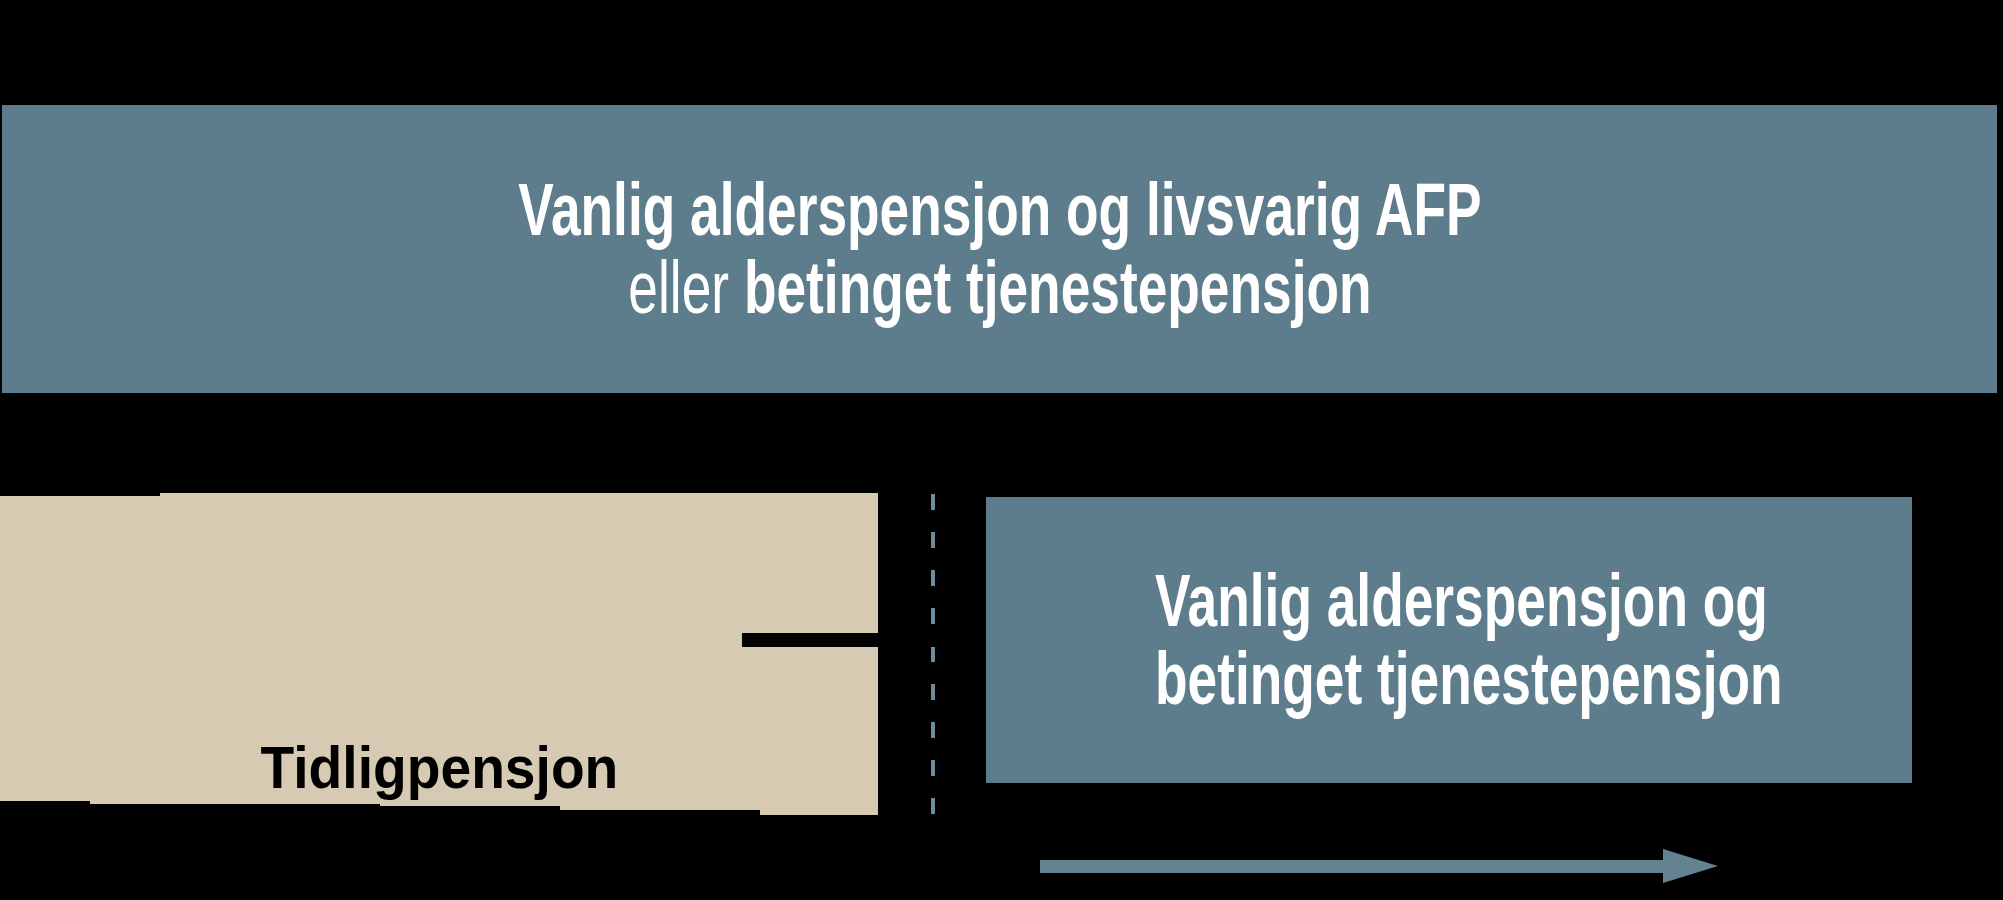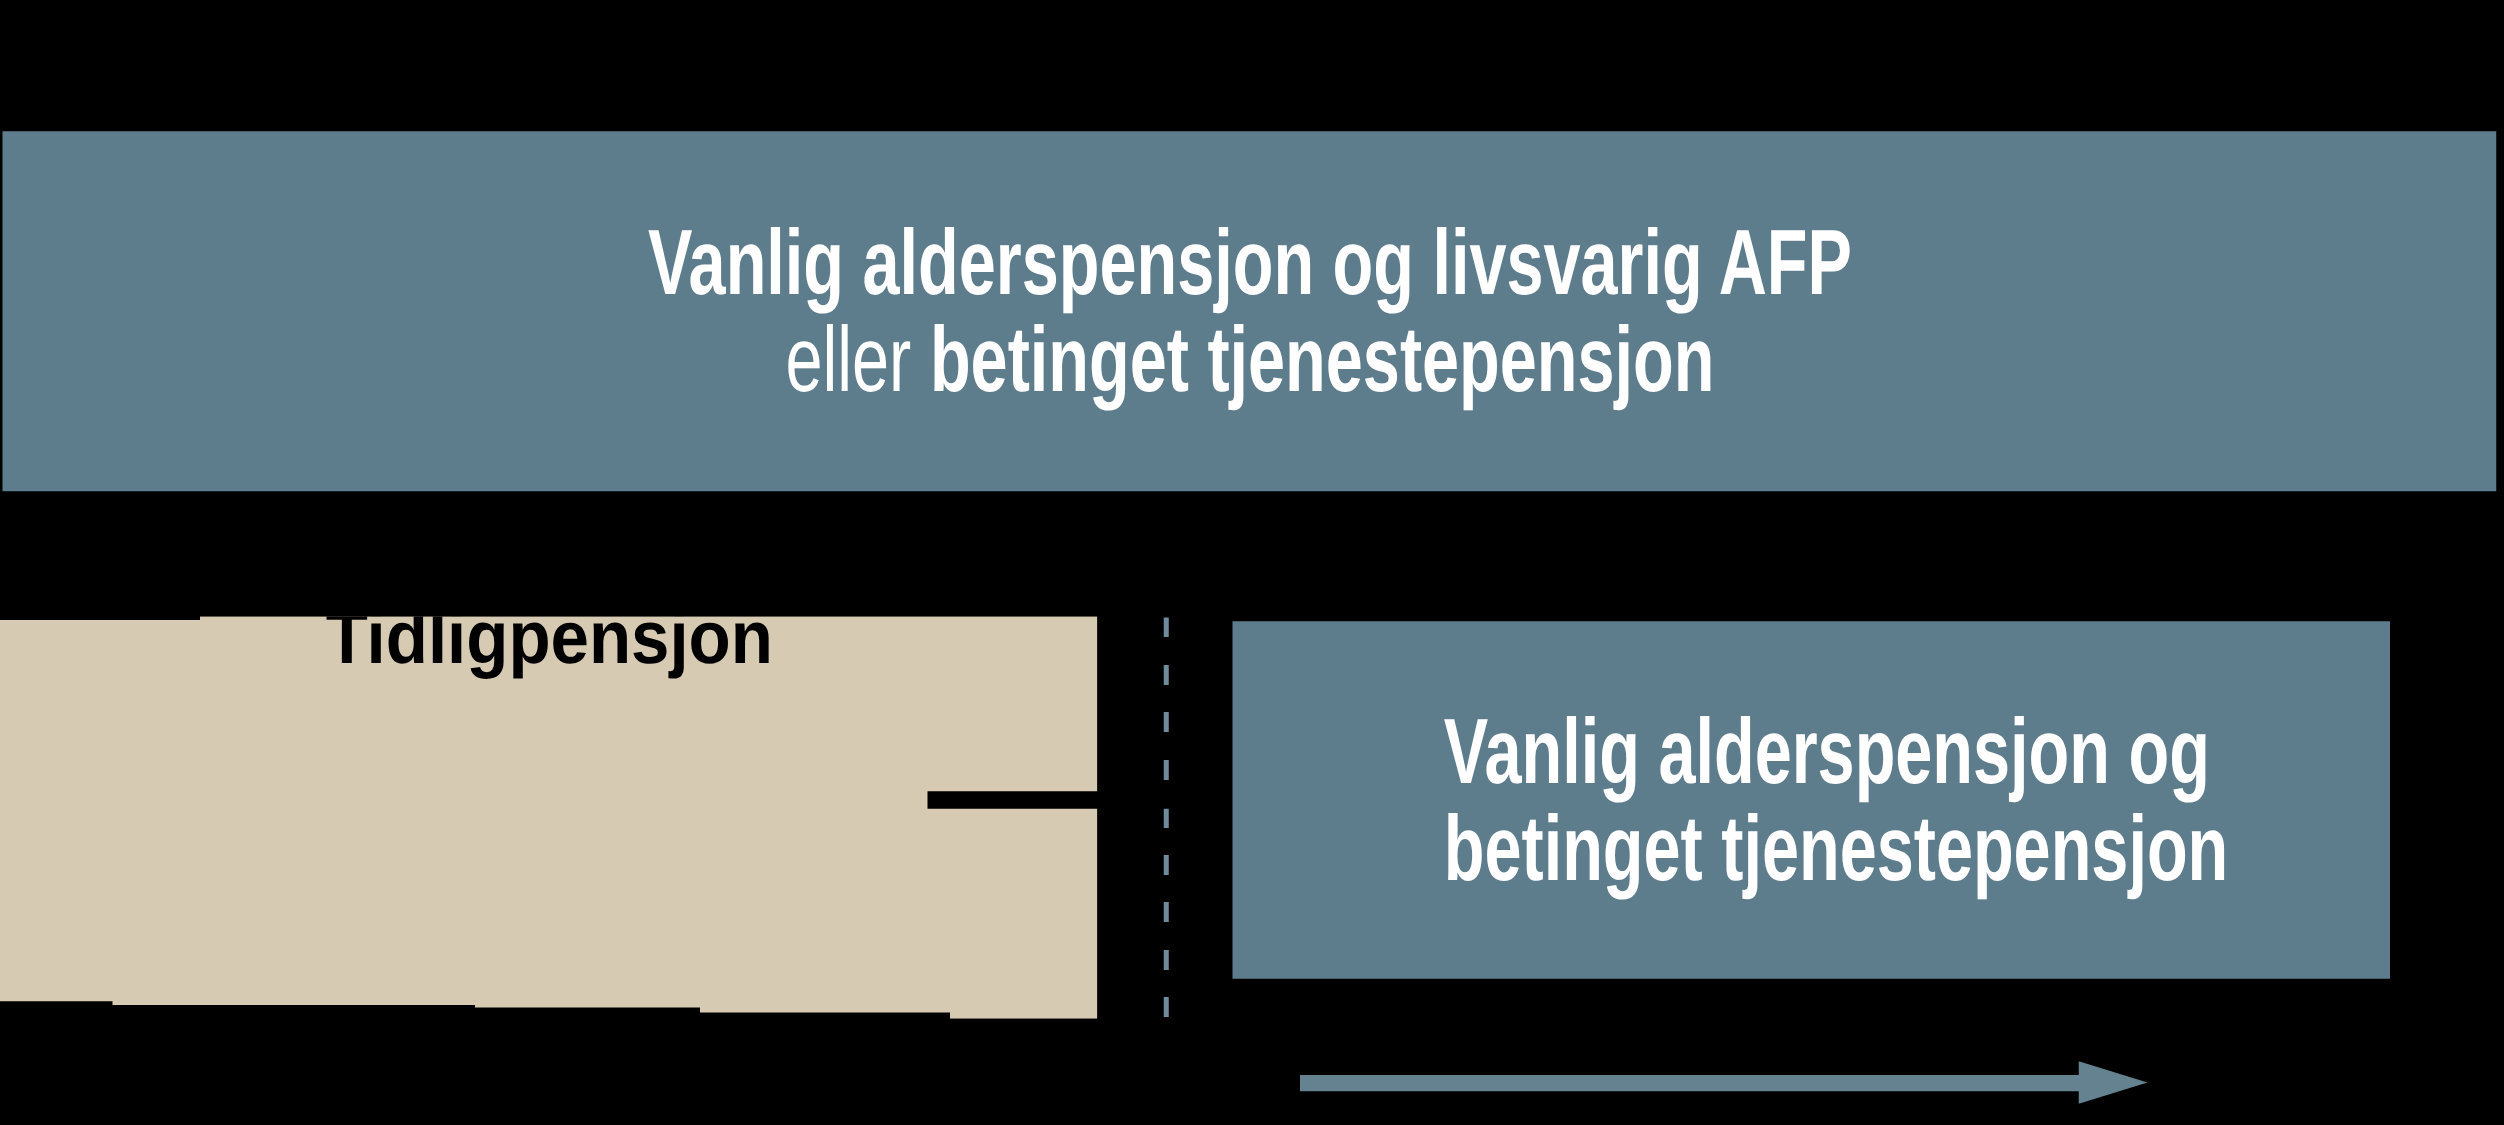--- a/index.html
+++ b/index.html
@@ -28,21 +28,21 @@
     color:var(--white);
     font-size:74px;line-height:78px;font-weight:700;
     text-align:center;white-space:nowrap;
     transform:scaleX(0.72);transform-origin:center center;
   }
   .weight-regular{font-weight:400;margin-right:0.28em;}
   
   .early-box{
     position:absolute;left:0;top:493px;width:878px;height:324px;
     background:var(--beige);
-    display:flex;align-items:flex-start;justify-content:center;
+    display:flex;align-items:flex-end;justify-content:center;
     clip-path:polygon(0 3px,160px 3px,160px 0,878px 0,
                       878px 322px,760px 322px,760px 317px,560px 317px,
                       560px 313px,380px 313px,380px 311px,90px 311px,
                       90px 308px,0 308px);
   }
   .early-box-text{
     color:var(--ink);
     font-size:60px;line-height:66px;font-weight:700;white-space:nowrap;
     transform:translateY(-16px) scaleX(0.92);transform-origin:center center;
   }

